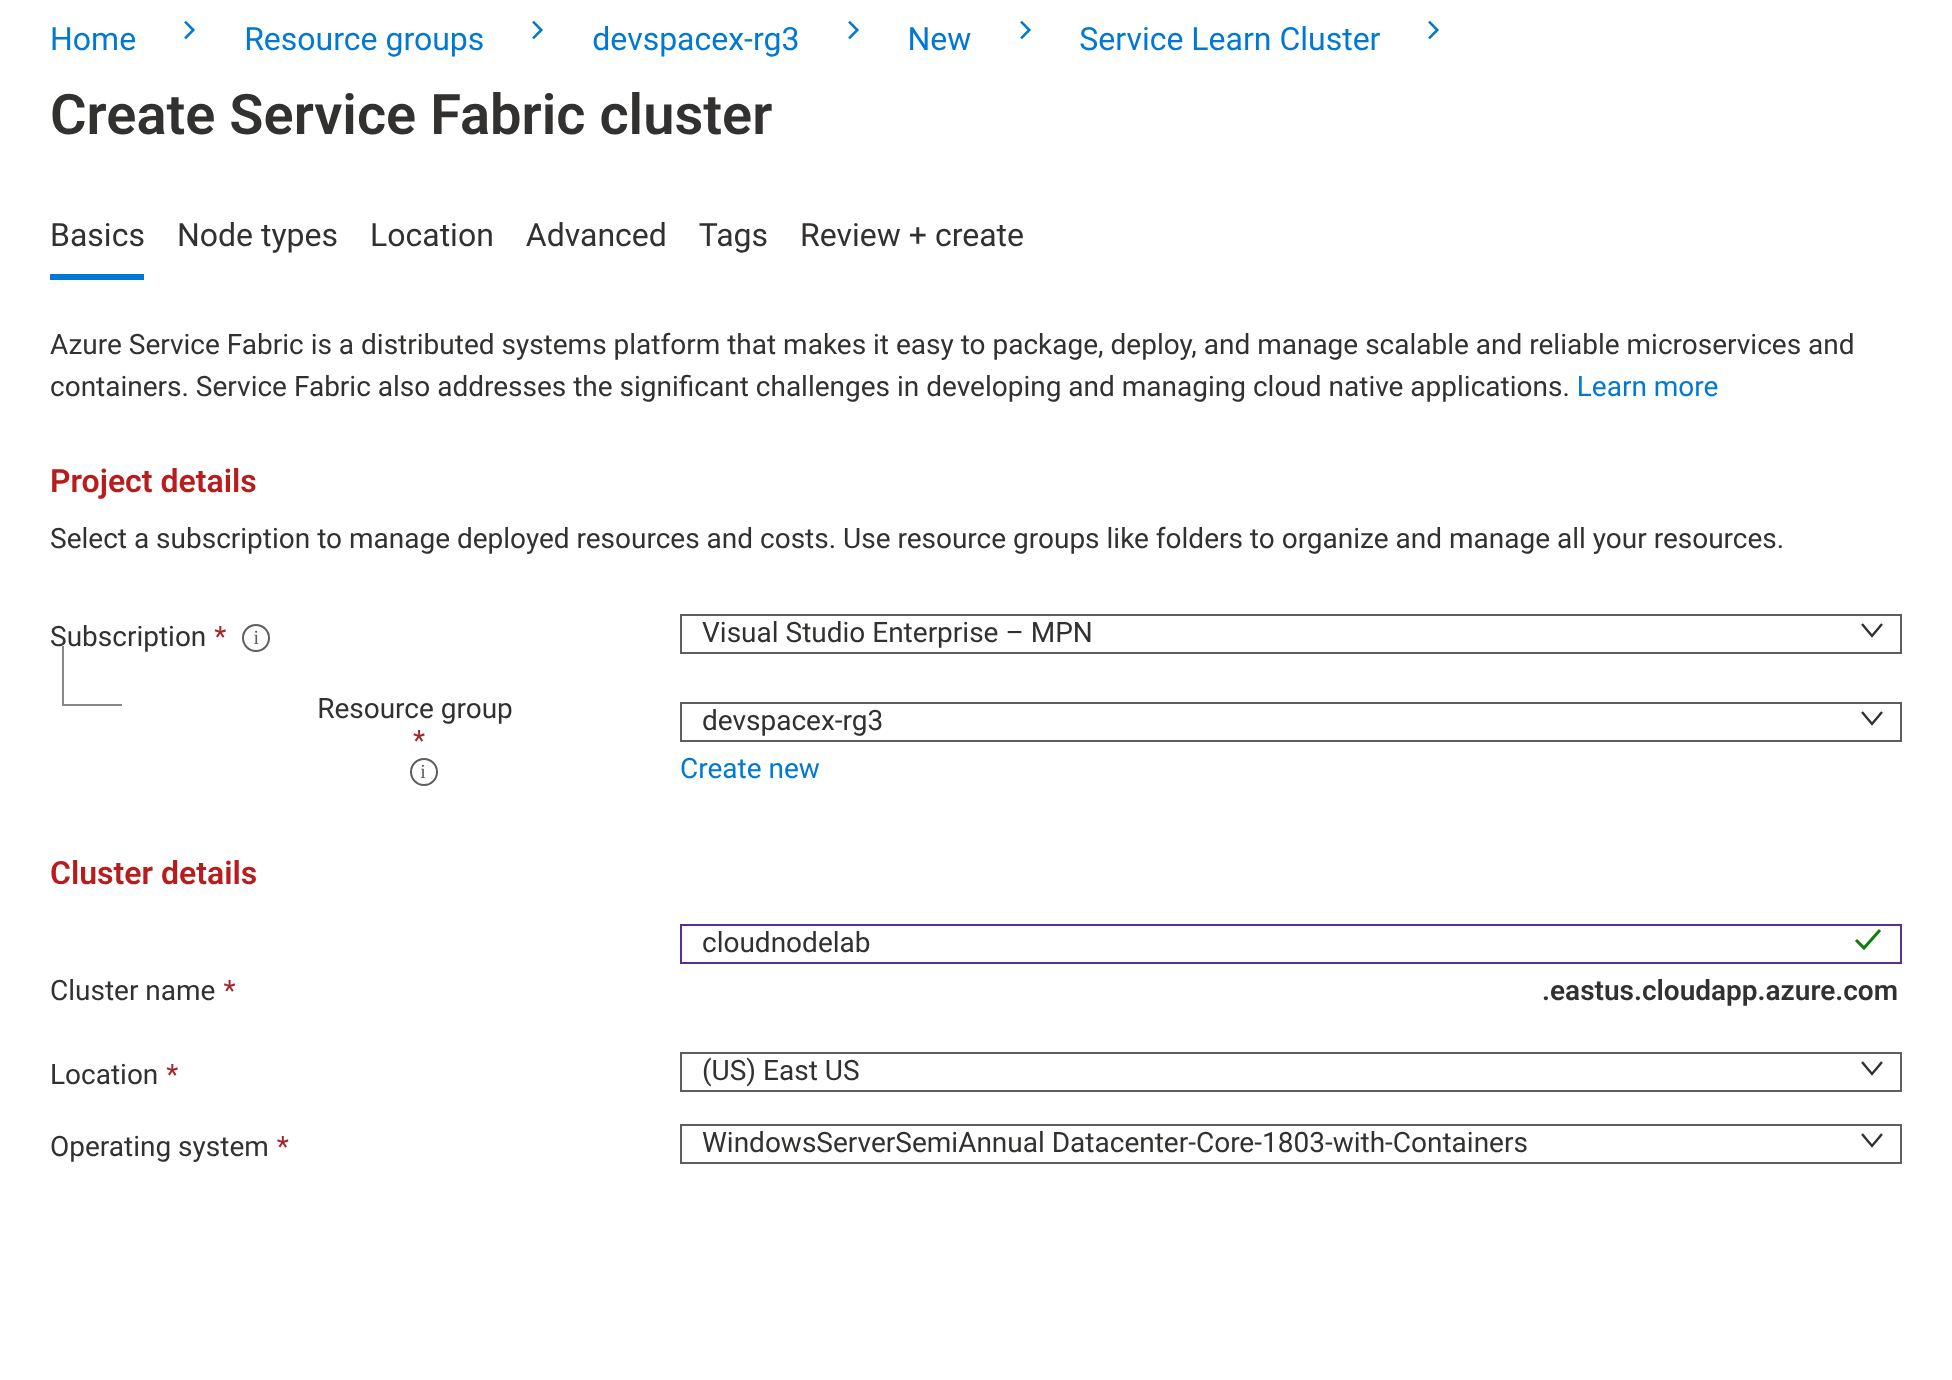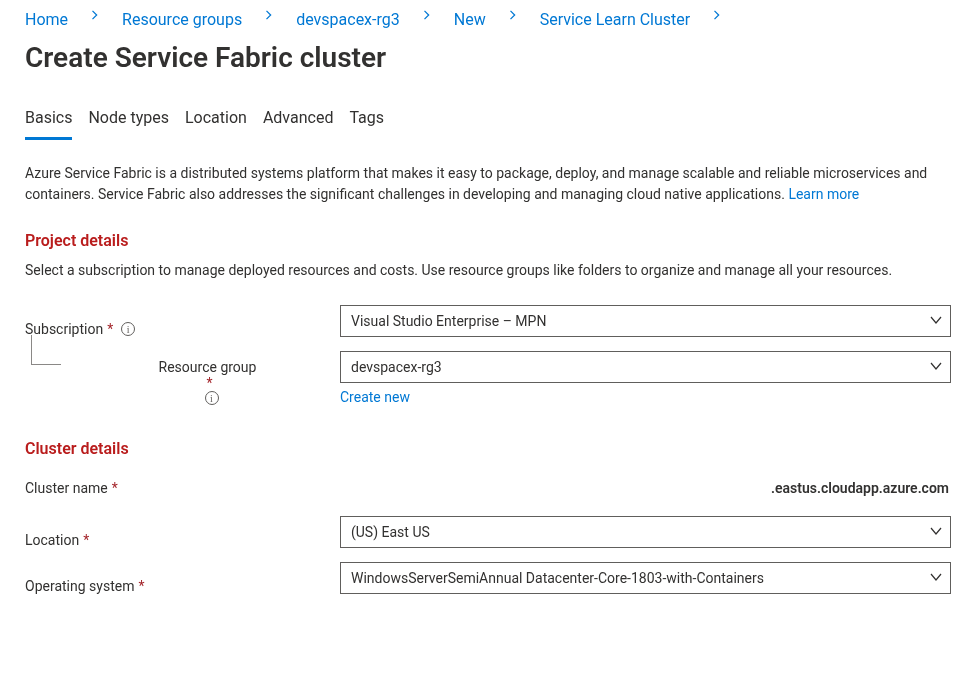--- a/index.html
+++ b/index.html
@@ -119,21 +119,21 @@
     color: #605e5c;
     font-style: normal;
     font-family: Georgia, serif;
     cursor: default;
   }
   .field-col {
     flex: 1;
   }
   .select, .textinput {
     width: 100%;
-    height: 32px;
+    height: 20px;
     border: 1px solid #605e5c;
     background: #ffffff;
     font-size: 14px;
     padding: 0 32px 0 10px;
     font-family: inherit;
     position: relative;
     display: flex;
     align-items: center;
     cursor: pointer;
   }
@@ -211,20 +211,21 @@
 </nav>
 
 <h1 class="title">Create Service Fabric cluster</h1>
 
 <div class="tabs">
   <div class="tab active">Basics</div>
   <div class="tab">Node types</div>
   <div class="tab">Location</div>
   <div class="tab">Advanced</div>
   <div class="tab">Tags</div>
+  <div class="tab">Review + create</div>
 </div>
 
 <p class="intro">
   <span>Azure Service Fabric is a distributed systems platform that makes it easy to package, deploy, and manage scalable and reliable microservices and containers. Service Fabric also addresses the significant challenges in developing and managing cloud native applications.  </span>
   <a class="link">Learn more</a>
 </p>
 
 <h2 class="section">Project details</h2>
 <p class="section-desc">Select a subscription to manage deployed resources and costs. Use resource groups like folders to organize and manage all your resources.</p>
 
@@ -268,20 +269,26 @@
 
 <h2 class="section">Cluster details</h2>
 <div class="section-gap-sm"></div>
 
 <div class="form-row">
   <div class="label-col">
     <span>Cluster name</span>
     <span class="required">*</span>
   </div>
   <div class="field-col">
+    <div class="textinput valid">
+      <span>cloudnodelab</span>
+      <span class="check"><svg viewBox="0 0 16 16">
+            <path d="M2 8 L6 12 L14 3" stroke="#107c10" stroke-width="1.5" fill="none"></path>
+          </svg></span>
+    </div>
     <div class="suffix">.eastus.cloudapp.azure.com</div>
   </div>
 </div>
 
 <div class="section-gap-sm"></div>
 
 <div class="form-row">
   <div class="label-col">
     <span>Location</span>
     <span class="required">*</span>

